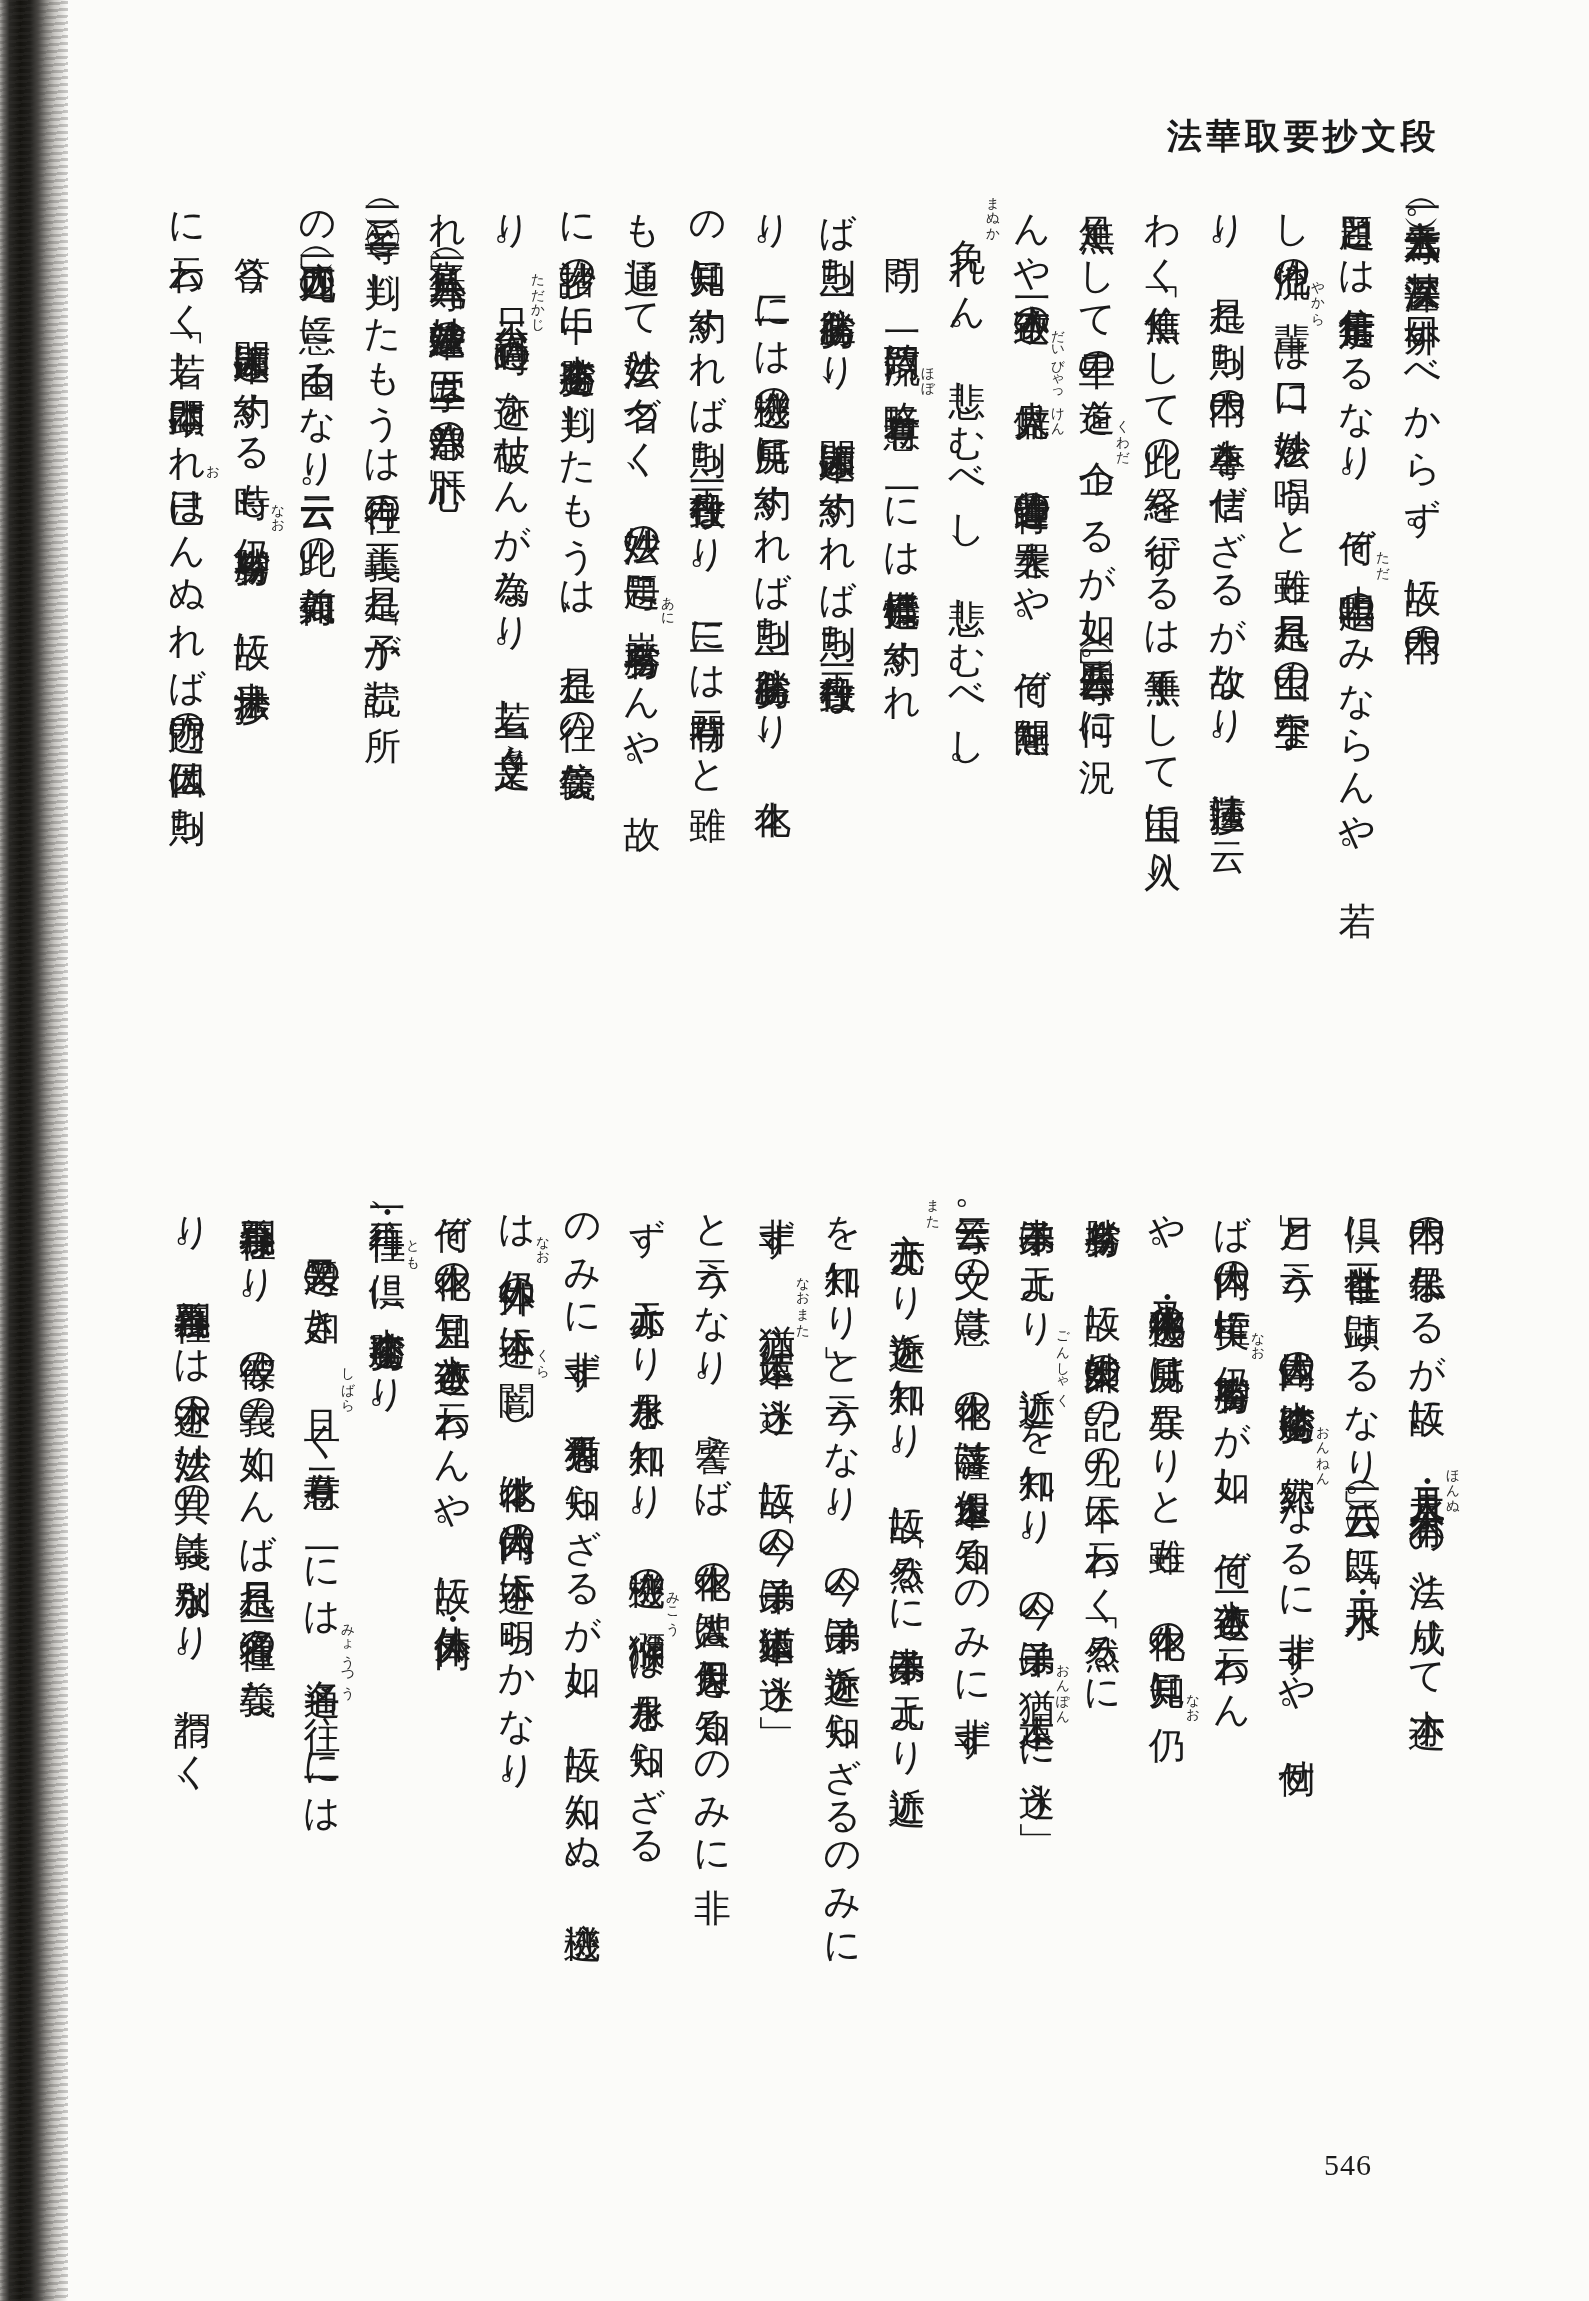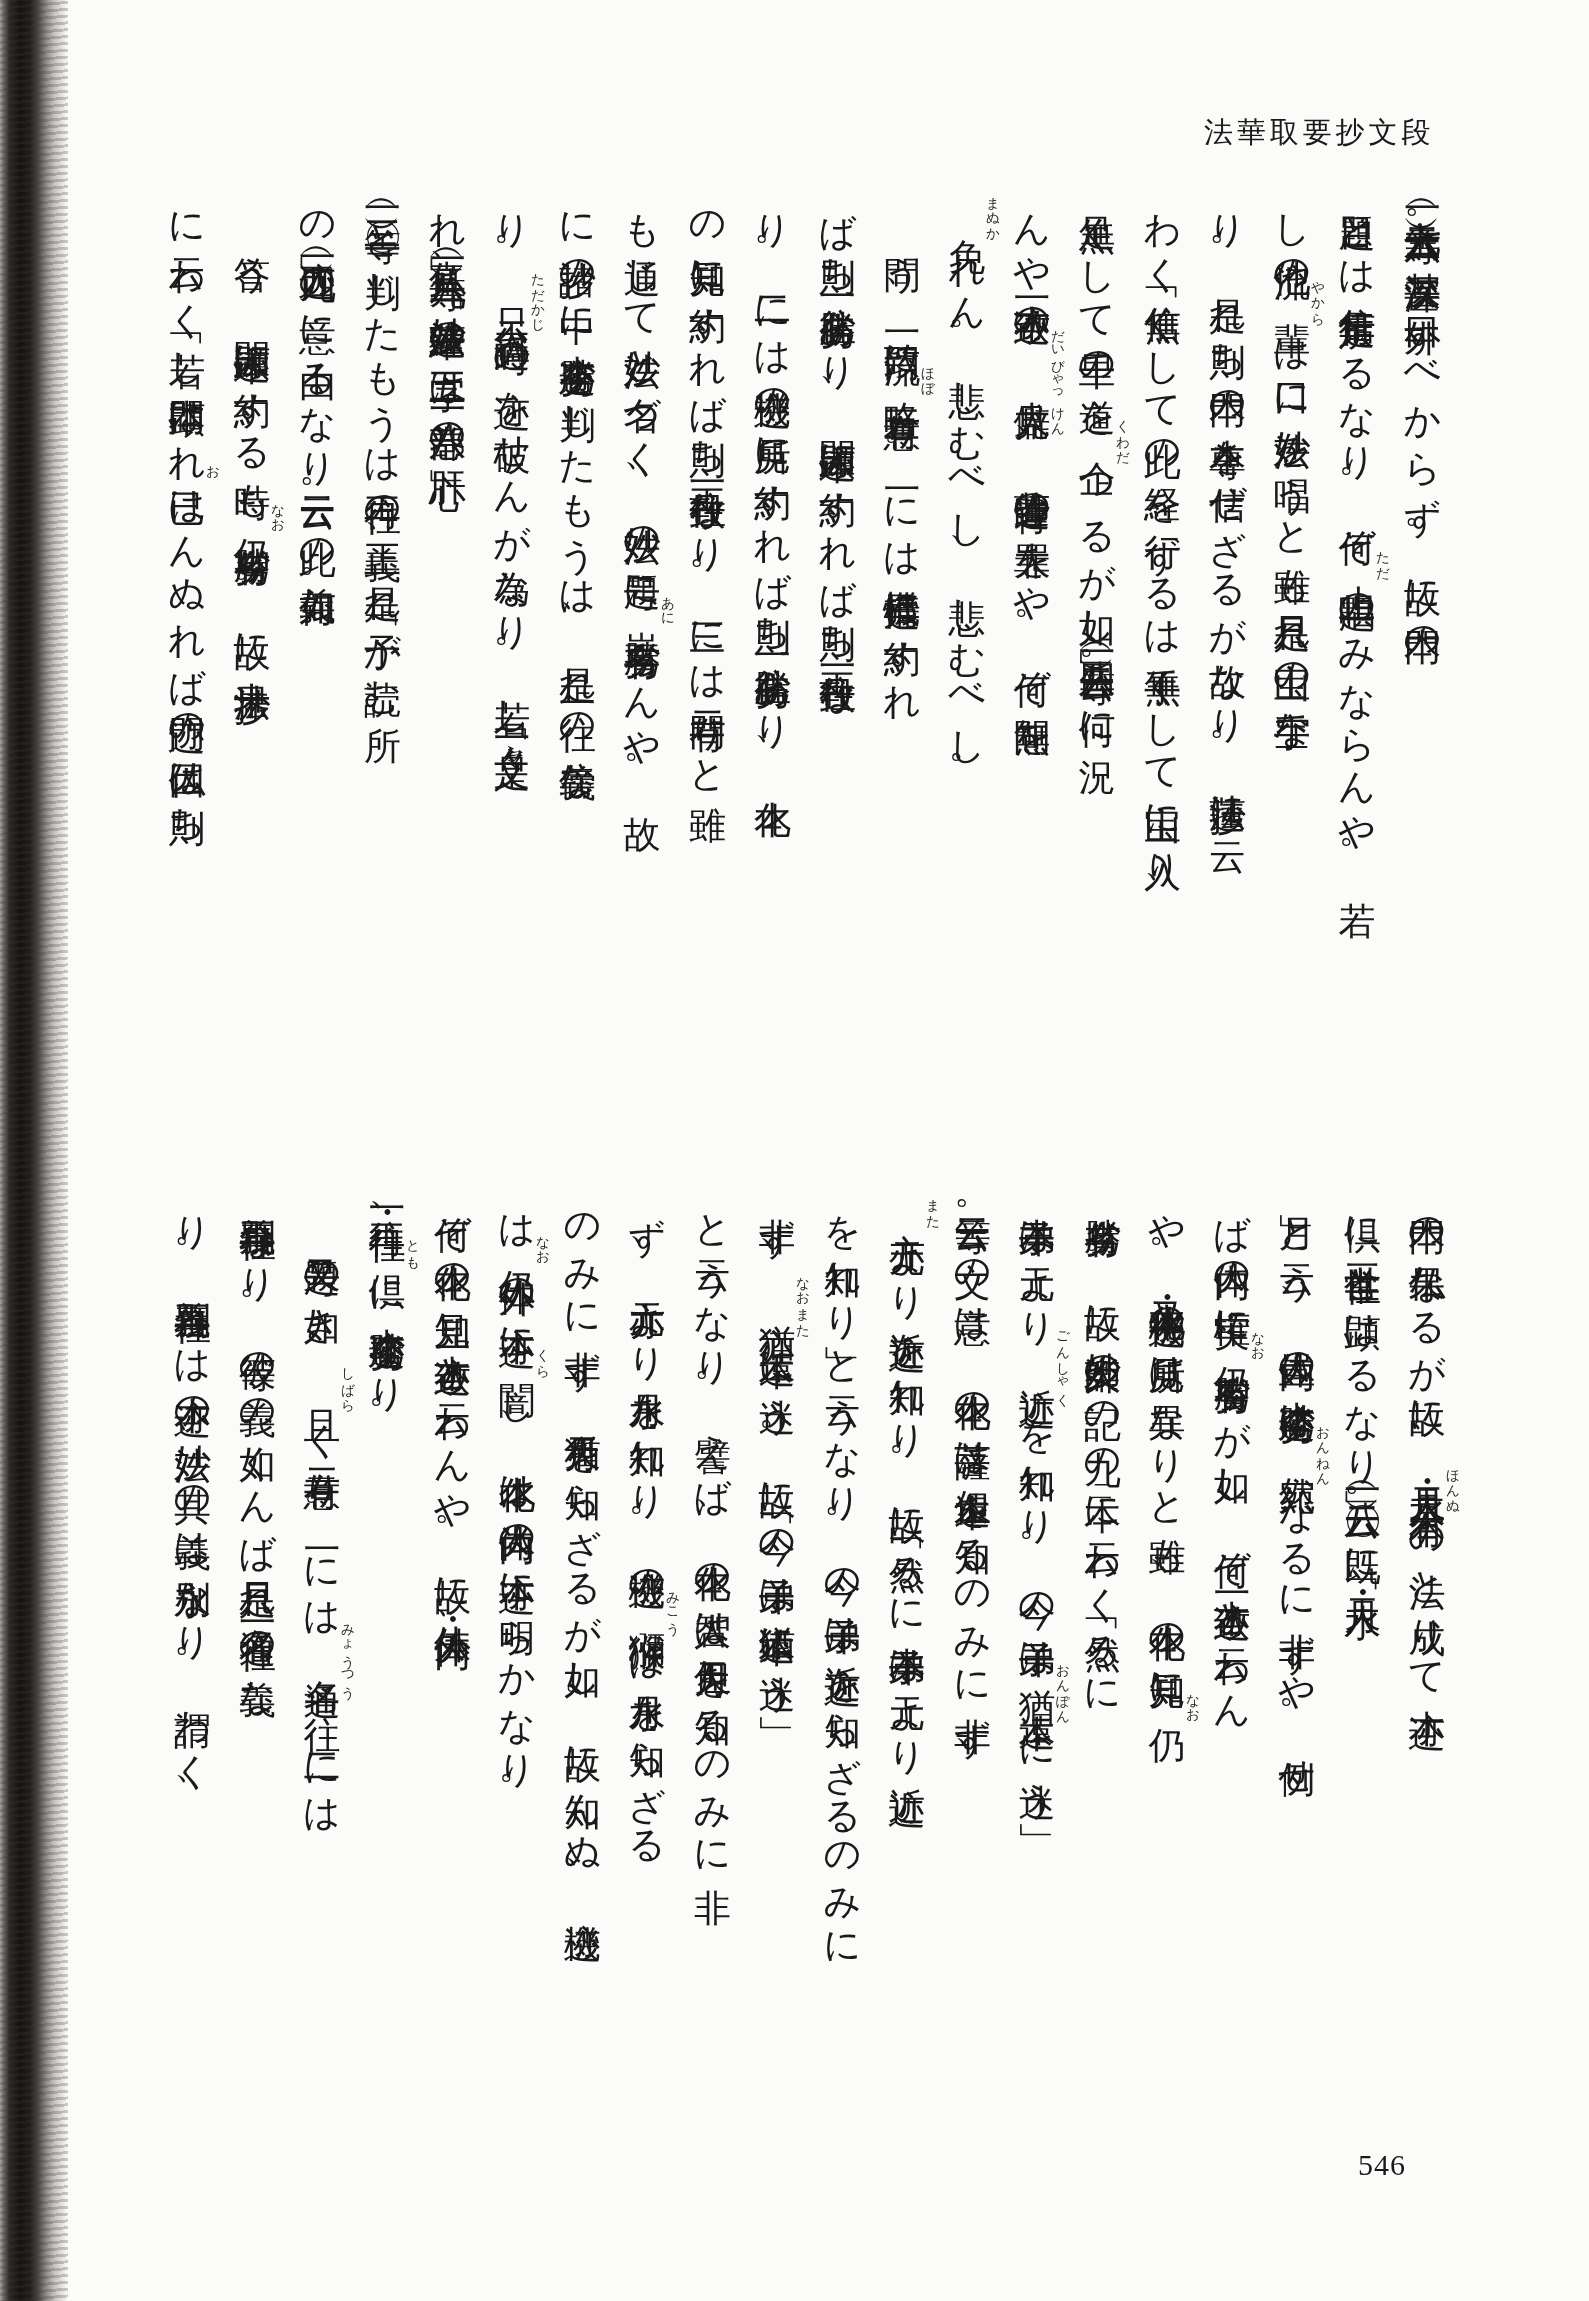--- a/index.html
+++ b/index.html
@@ -24,25 +24,25 @@
       repeating-linear-gradient(175deg, rgba(60,58,55,0.25) 0 2.9px, rgba(0,0,0,0) 2.9px 6.8px),
       linear-gradient(to right,
         #a8a6a2 0%, #6e6c69 5%,
         #2a2926 14%, #14130f 30%,
         #201f1c 44%, #4a4845 56%,
         #8f8d89 68%, #c6c4c0 80%,
         #fbfbf9 100%);
   }
   .header-title {
     position: absolute;
-    left: 1204px;
+    left: 1167px;
     top: 113px;
-    font-size: 29px;
+    font-size: 35px;
     letter-spacing: 3.9px;
-    font-weight: 400;
+    font-weight: 700;
     white-space: nowrap;
   }
   .vblock {
     position: absolute;
     writing-mode: vertical-rl;
     text-orientation: mixed;
     font-size: 37px;
     line-height: 65px;
     letter-spacing: 1.9px;
     white-space: nowrap;
@@ -68,21 +68,21 @@
   rt {
     font-size: 13.6px;
     letter-spacing: 0;
     opacity: 0.95;
   }
   .small-note {
     font-size: 0.55em;
   }
   .page-number {
     position: absolute;
-    left: 1358px;
+    left: 1324px;
     top: 2148px;
     font-size: 30px;
     letter-spacing: 1px;
     text-align: right;
   }
 </style>
 </head>
 <body>
 
 <div class="binding"></div>

